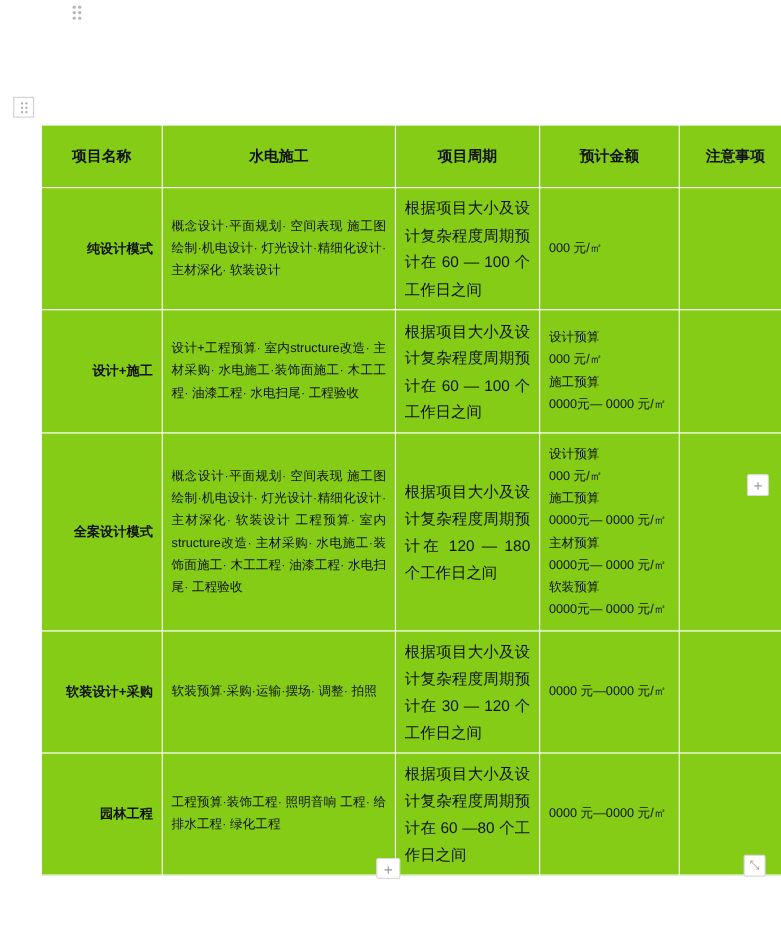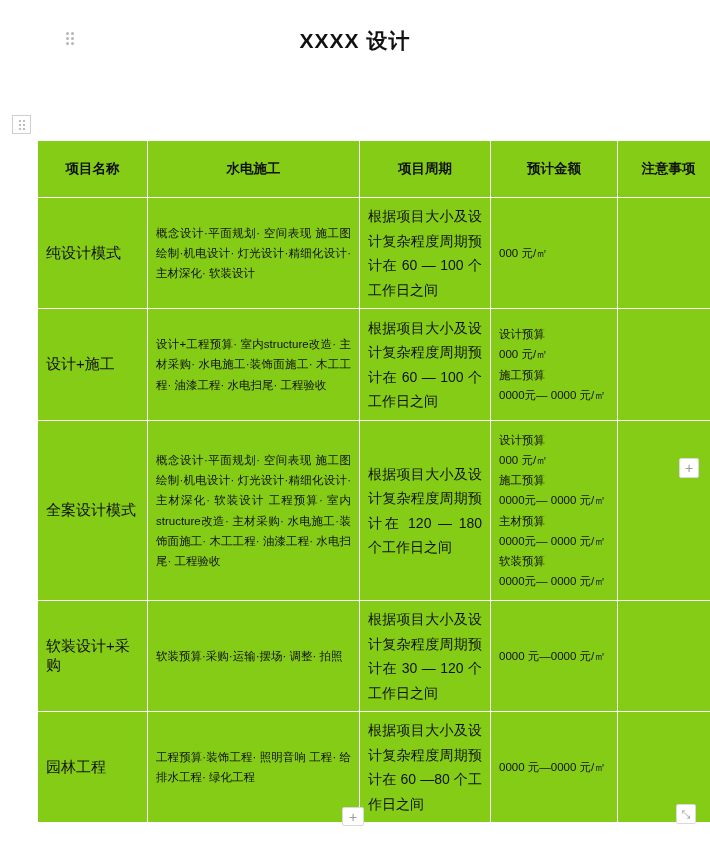--- a/index.html
+++ b/index.html
@@ -103,23 +103,23 @@
     padding: 6px 8px;
     color: #111;
   }
   table.price-table thead th {
     height: 44px;
     font-size: 13.5px;
     font-weight: bold;
     text-align: center;
   }
   td.c-name {
-    text-align: left;
-    font-size: 15px;
-    font-weight: normal;
+    text-align: right;
+    font-size: 12px;
+    font-weight: bold;
     width: 110px;
   }
   td.c-detail {
     font-size: 11.5px;
     line-height: 1.75;
     width: 212px;
     text-align: justify;
   }
   td.c-cycle {
     font-size: 14px;
@@ -209,21 +209,20 @@
     <div class="dots">
       <span></span>
         <span></span>
         <span></span>
         <span></span>
         <span></span>
         <span></span>
     </div>
   </div>
 
-  <div class="title-main">XXXX 设计</div>
 
   <table class="price-table">
     <colgroup>
       <col class="w-name">
       <col class="w-detail">
       <col class="w-cycle">
       <col class="w-amount">
       <col class="w-note">
     </colgroup>
     <thead>

